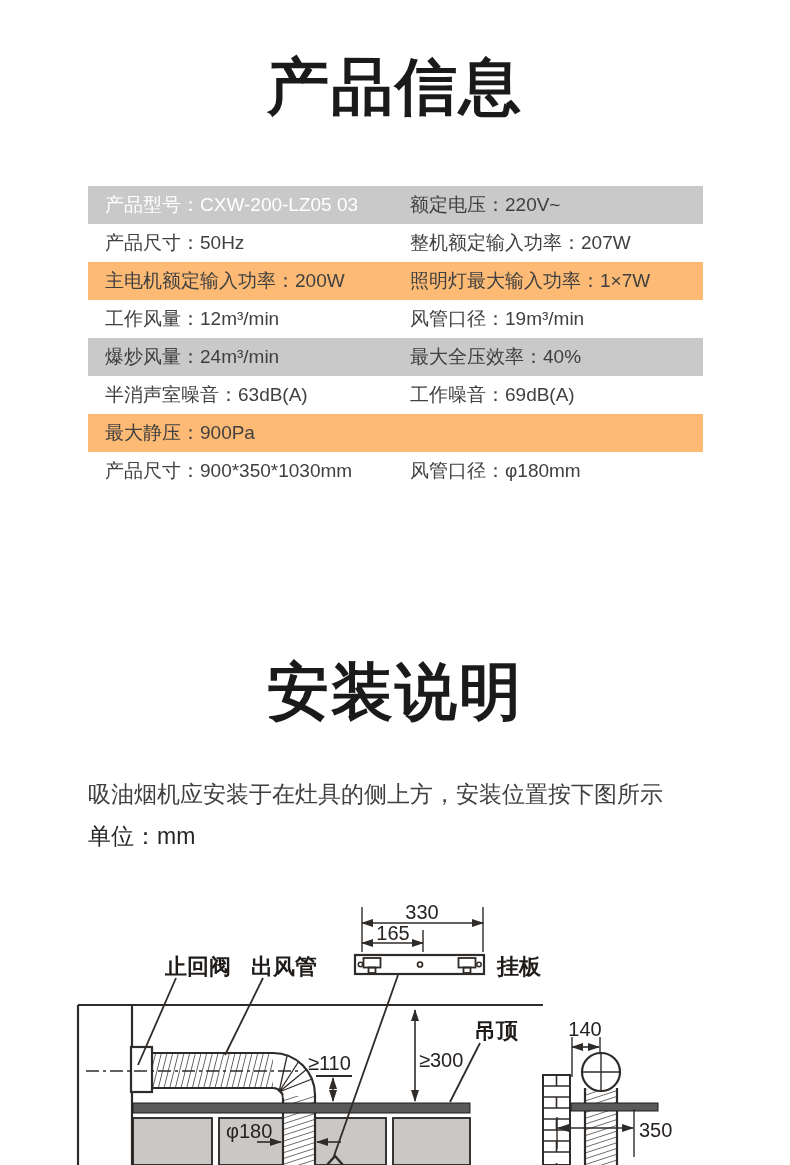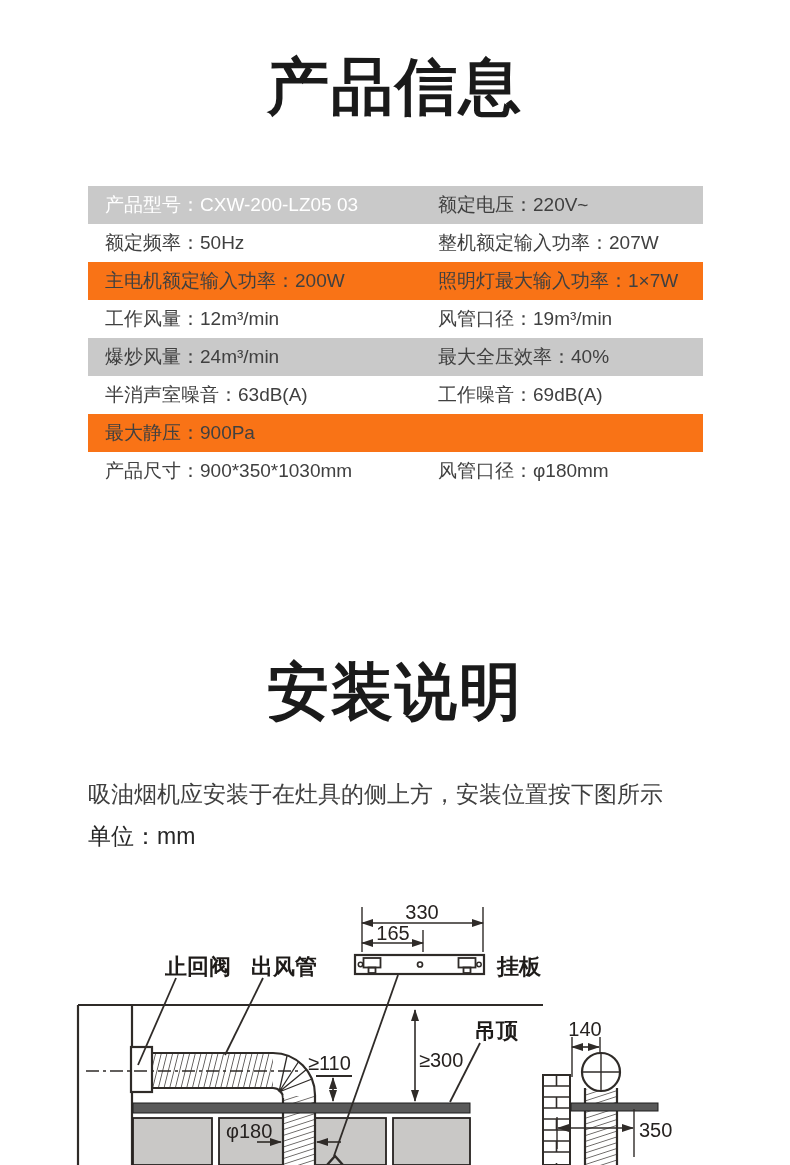--- a/index.html
+++ b/index.html
@@ -7,25 +7,25 @@
     position:relative;width:790px;height:1165px;background:#fff;overflow:hidden;
     font-family:"Liberation Sans","DejaVu Sans",sans-serif;color:#404040;
   }
   .sec-title{
     position:absolute;left:0;width:790px;text-align:center;
     font-size:62px;font-weight:900;color:#1a1a1a;line-height:1;letter-spacing:2px;
   }
   #title-product{top:56px;}
   #title-install{top:661px;}
   #spec-table{position:absolute;left:88px;top:186px;width:615px;}
-  .row{display:flex;height:38px;line-height:38px;font-size:19px;gap:28px;}
+  .row{display:flex;height:38px;line-height:38px;font-size:19px;}
   .row .cl{width:305px;padding-left:17px;box-sizing:border-box;white-space:nowrap;}
   .row .cr{flex:1;padding-left:17px;white-space:nowrap;}
   .row.dark{background:#c9c9c9;}
-  .row.light{background:#f97316;}
+  .row.light{background:#fdba74;}
   .row .model{color:#ffffff;}
   #note{position:absolute;left:104px;top:553px;font-size:18px;color:#3c3c3c;white-space:nowrap;}
   #install-desc{position:absolute;left:88px;top:779px;font-size:23px;color:#404040;white-space:nowrap;}
   #install-unit{position:absolute;left:88px;top:821px;font-size:23px;color:#262626;white-space:nowrap;}
   #diagram{position:absolute;left:0;top:880px;}
   .dln{stroke:#2f2b28;fill:none;}
   .dimtxt{font-size:20px;fill:#262220;}
   .lbltxt{font-size:22px;font-weight:bold;fill:#1e1b19;}
 </style>
 </head>
@@ -34,21 +34,21 @@
 <div id="page">
 
   <div class="sec-title" id="title-product">产品信息</div>
 
   <div id="spec-table">
     <div class="row dark">
       <span class="cl model">产品型号：CXW-200-LZ05 03</span>
       <span class="cr">额定电压：220V~</span>
     </div>
     <div class="row">
-      <span class="cl">额定频率：50Hz</span>
+      <span class="cl">产品尺寸：50Hz</span>
       <span class="cr">整机额定输入功率：207W</span>
     </div>
     <div class="row light">
       <span class="cl">主电机额定输入功率：200W</span>
       <span class="cr">照明灯最大输入功率：1×7W</span>
     </div>
     <div class="row">
       <span class="cl">工作风量：12m³/min</span>
       <span class="cr">风管口径：19m³/min</span>
     </div>

